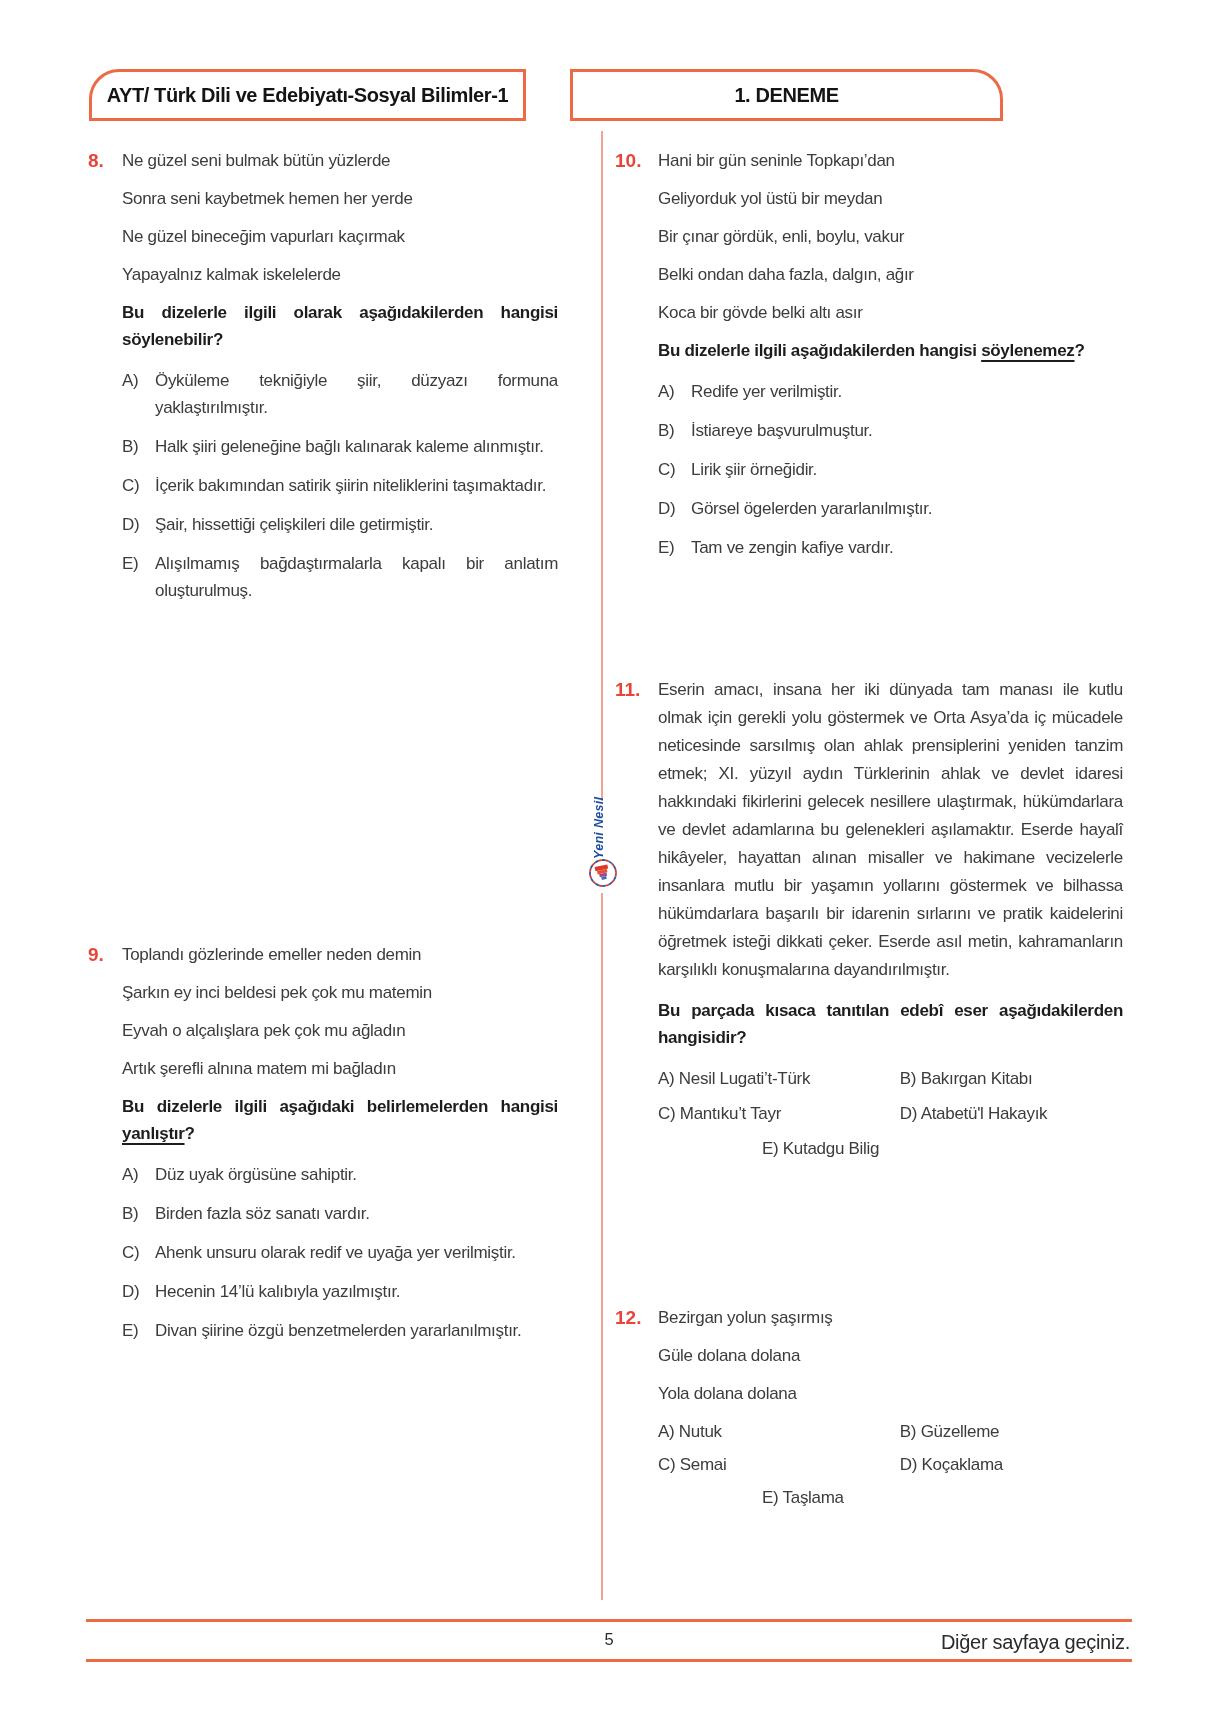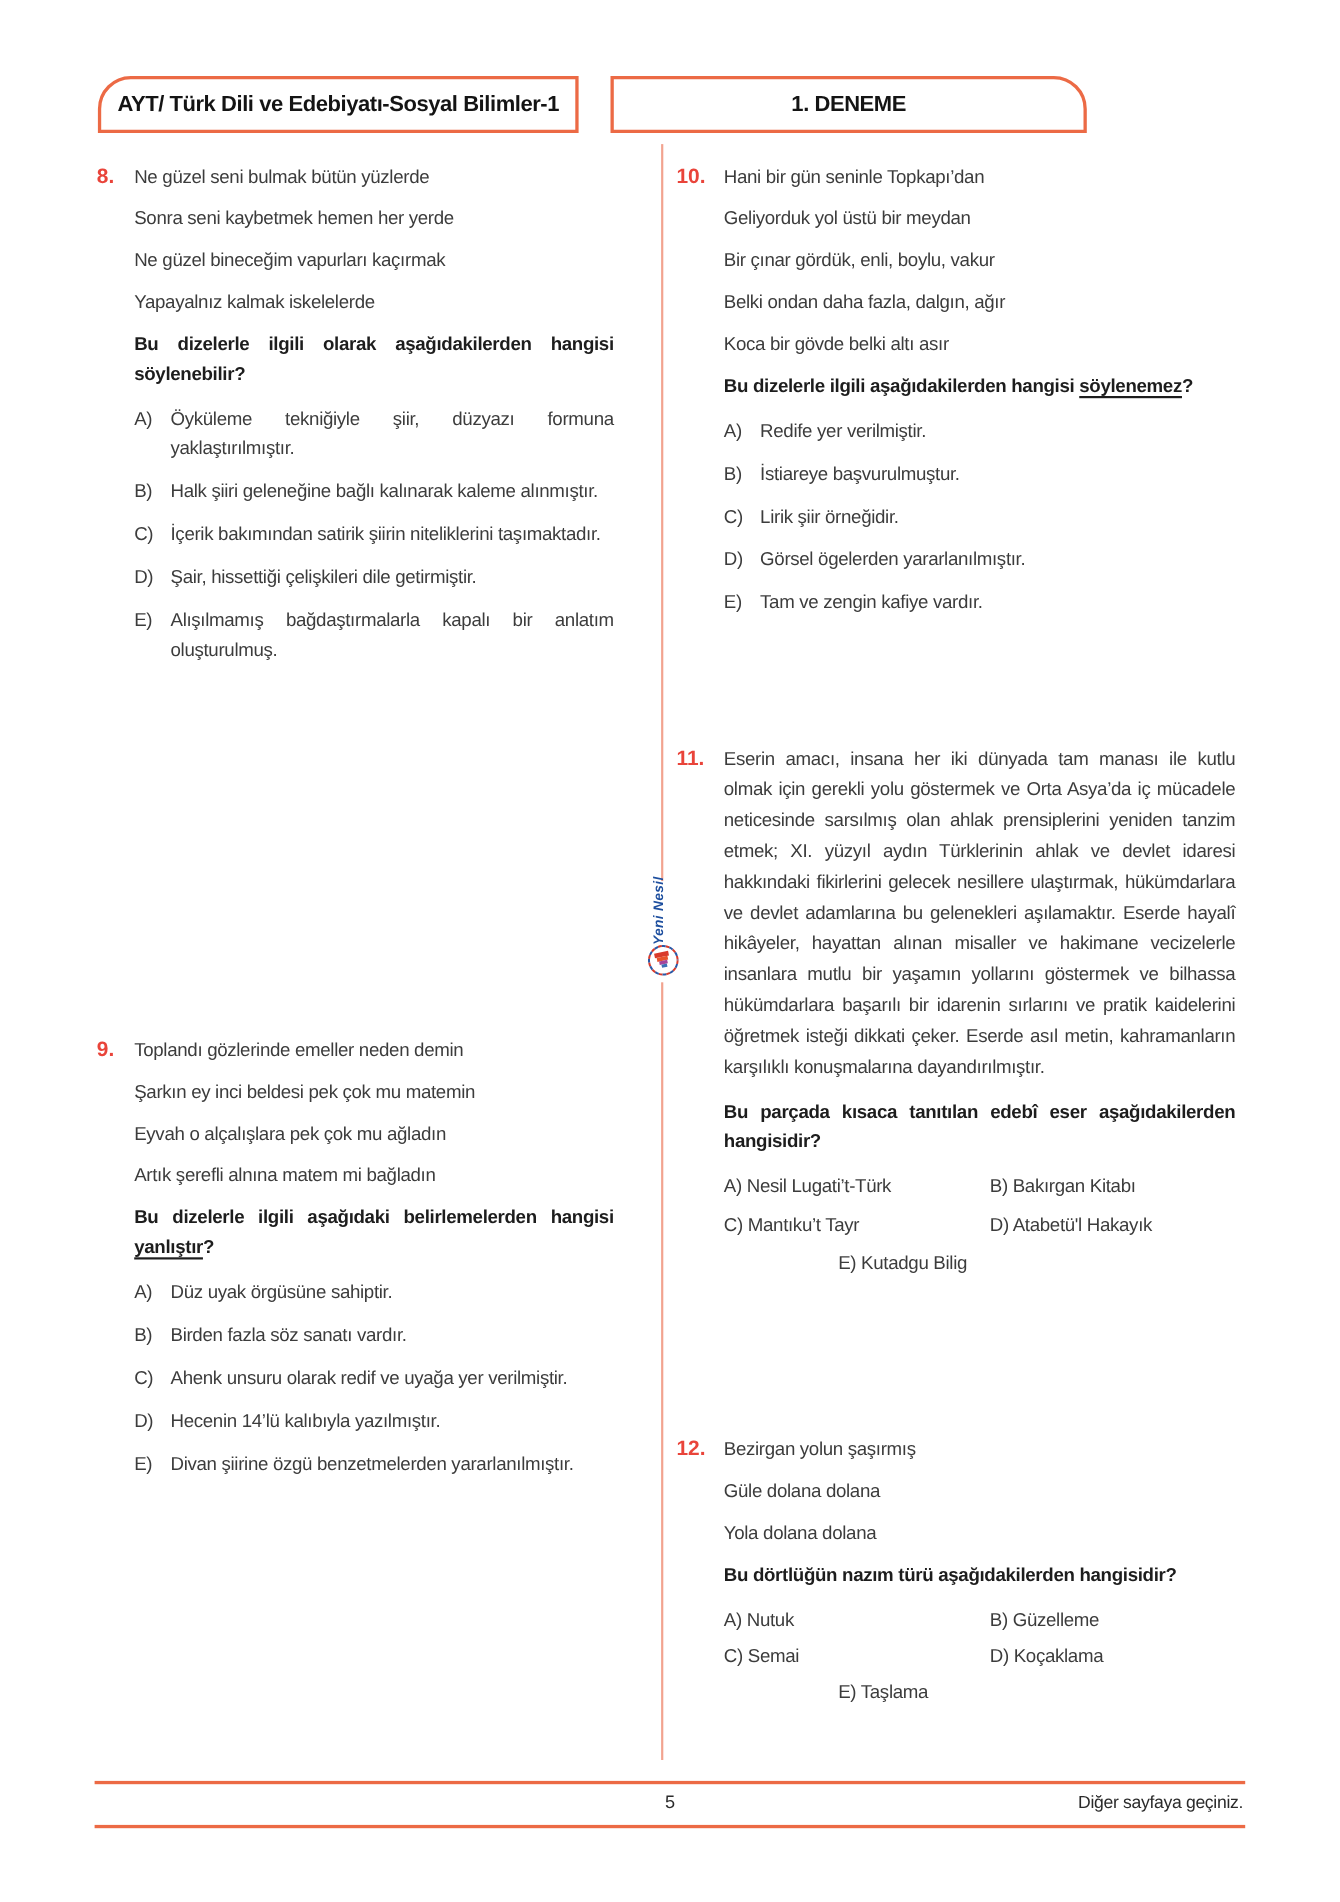--- a/index.html
+++ b/index.html
@@ -17,21 +17,21 @@
     font-size:17px;letter-spacing:-0.3px;border-radius:21px;
   }
   
   .hdr-box{
     position:absolute;top:69px;height:52px;border:3px solid var(--accent);
     display:flex;align-items:center;justify-content:center;
     font-weight:bold;color:#141414;font-size:20px;letter-spacing:-0.4px;
     background:#fff;box-sizing:border-box;
   }
   #hdr-left{left:89px;width:437px;border-radius:30px 0 0 0;}
-  #hdr-right{left:555px;width:433px;border-radius:0 30px 0 0;text-align:center;}
+  #hdr-right{left:570px;width:433px;border-radius:0 30px 0 0;text-align:center;}
   
   .divider{position:absolute;left:601px;width:2px;background:var(--divider);}
   #div-top{top:131px;height:670px;}
   #div-bottom{top:893px;height:707px;}
   .logo-text{
     position:absolute;left:592px;top:801px;height:58px;
     writing-mode:vertical-rl;transform:rotate(180deg);
     color:var(--logo-blue);font-weight:bold;font-style:italic;
     font-size:12.5px;letter-spacing:0.3px;white-space:nowrap;
   }
@@ -56,21 +56,21 @@
   .opt-grid{display:grid;grid-template-columns:52% 48%;}
   #q11 .opt-grid{row-gap:8px;}
   #q12 .opt-grid{row-gap:6px;}
   .opt-cell{line-height:27px;}
   .opt-e{grid-column:1 / 3;padding-left:104px;}
   
   .footer-line{position:absolute;left:86px;width:1046px;height:3px;background:var(--accent);}
   #fl1{top:1619px;} #fl2{top:1659px;}
   .footer-row{position:absolute;left:86px;top:1630px;width:1046px;height:20px;}
   .page-num{position:absolute;left:0;right:0;text-align:center;font-size:16.5px;color:#2b2b2b;}
-  .next-note{position:absolute;right:2px;top:1px;font-size:16px;color:#2b2b2b;}
+  .next-note{position:absolute;right:2px;top:1px;font-size:20px;color:#2b2b2b;}
 </style>
 </head>
 <body>
 
 <div class="page">
 
   <div class="hdr-box" id="hdr-left">
     <span>AYT/ Türk Dili ve Edebiyatı-Sosyal Bilimler-1</span>
   </div>
   <div class="hdr-box" id="hdr-right">
@@ -202,21 +202,20 @@
           <div class="opt-cell opt-e"><span>E) </span><span>Kutadgu Bilig</span></div>
         </div>
       </div>
     </section>
   <section class="question right" id="q12">
       <div class="qnum">12.</div>
       <div class="qbody">
         <div class="poem-line">Bezirgan yolun şaşırmış</div>
         <div class="poem-line">Güle dolana dolana</div>
         <div class="poem-line">Yola dolana dolana</div>
-        <p class="stem"><span>Bu dörtlüğün nazım türü aşağıdakilerden hangisidir?</span></p>
         <div class="opt-grid">
           <div class="opt-cell"><span>A) </span><span>Nutuk</span></div>
           <div class="opt-cell"><span>B) </span><span>Güzelleme</span></div>
           <div class="opt-cell"><span>C) </span><span>Semai</span></div>
           <div class="opt-cell"><span>D) </span><span>Koçaklama</span></div>
           <div class="opt-cell opt-e"><span>E) </span><span>Taşlama</span></div>
         </div>
       </div>
     </section>
 

